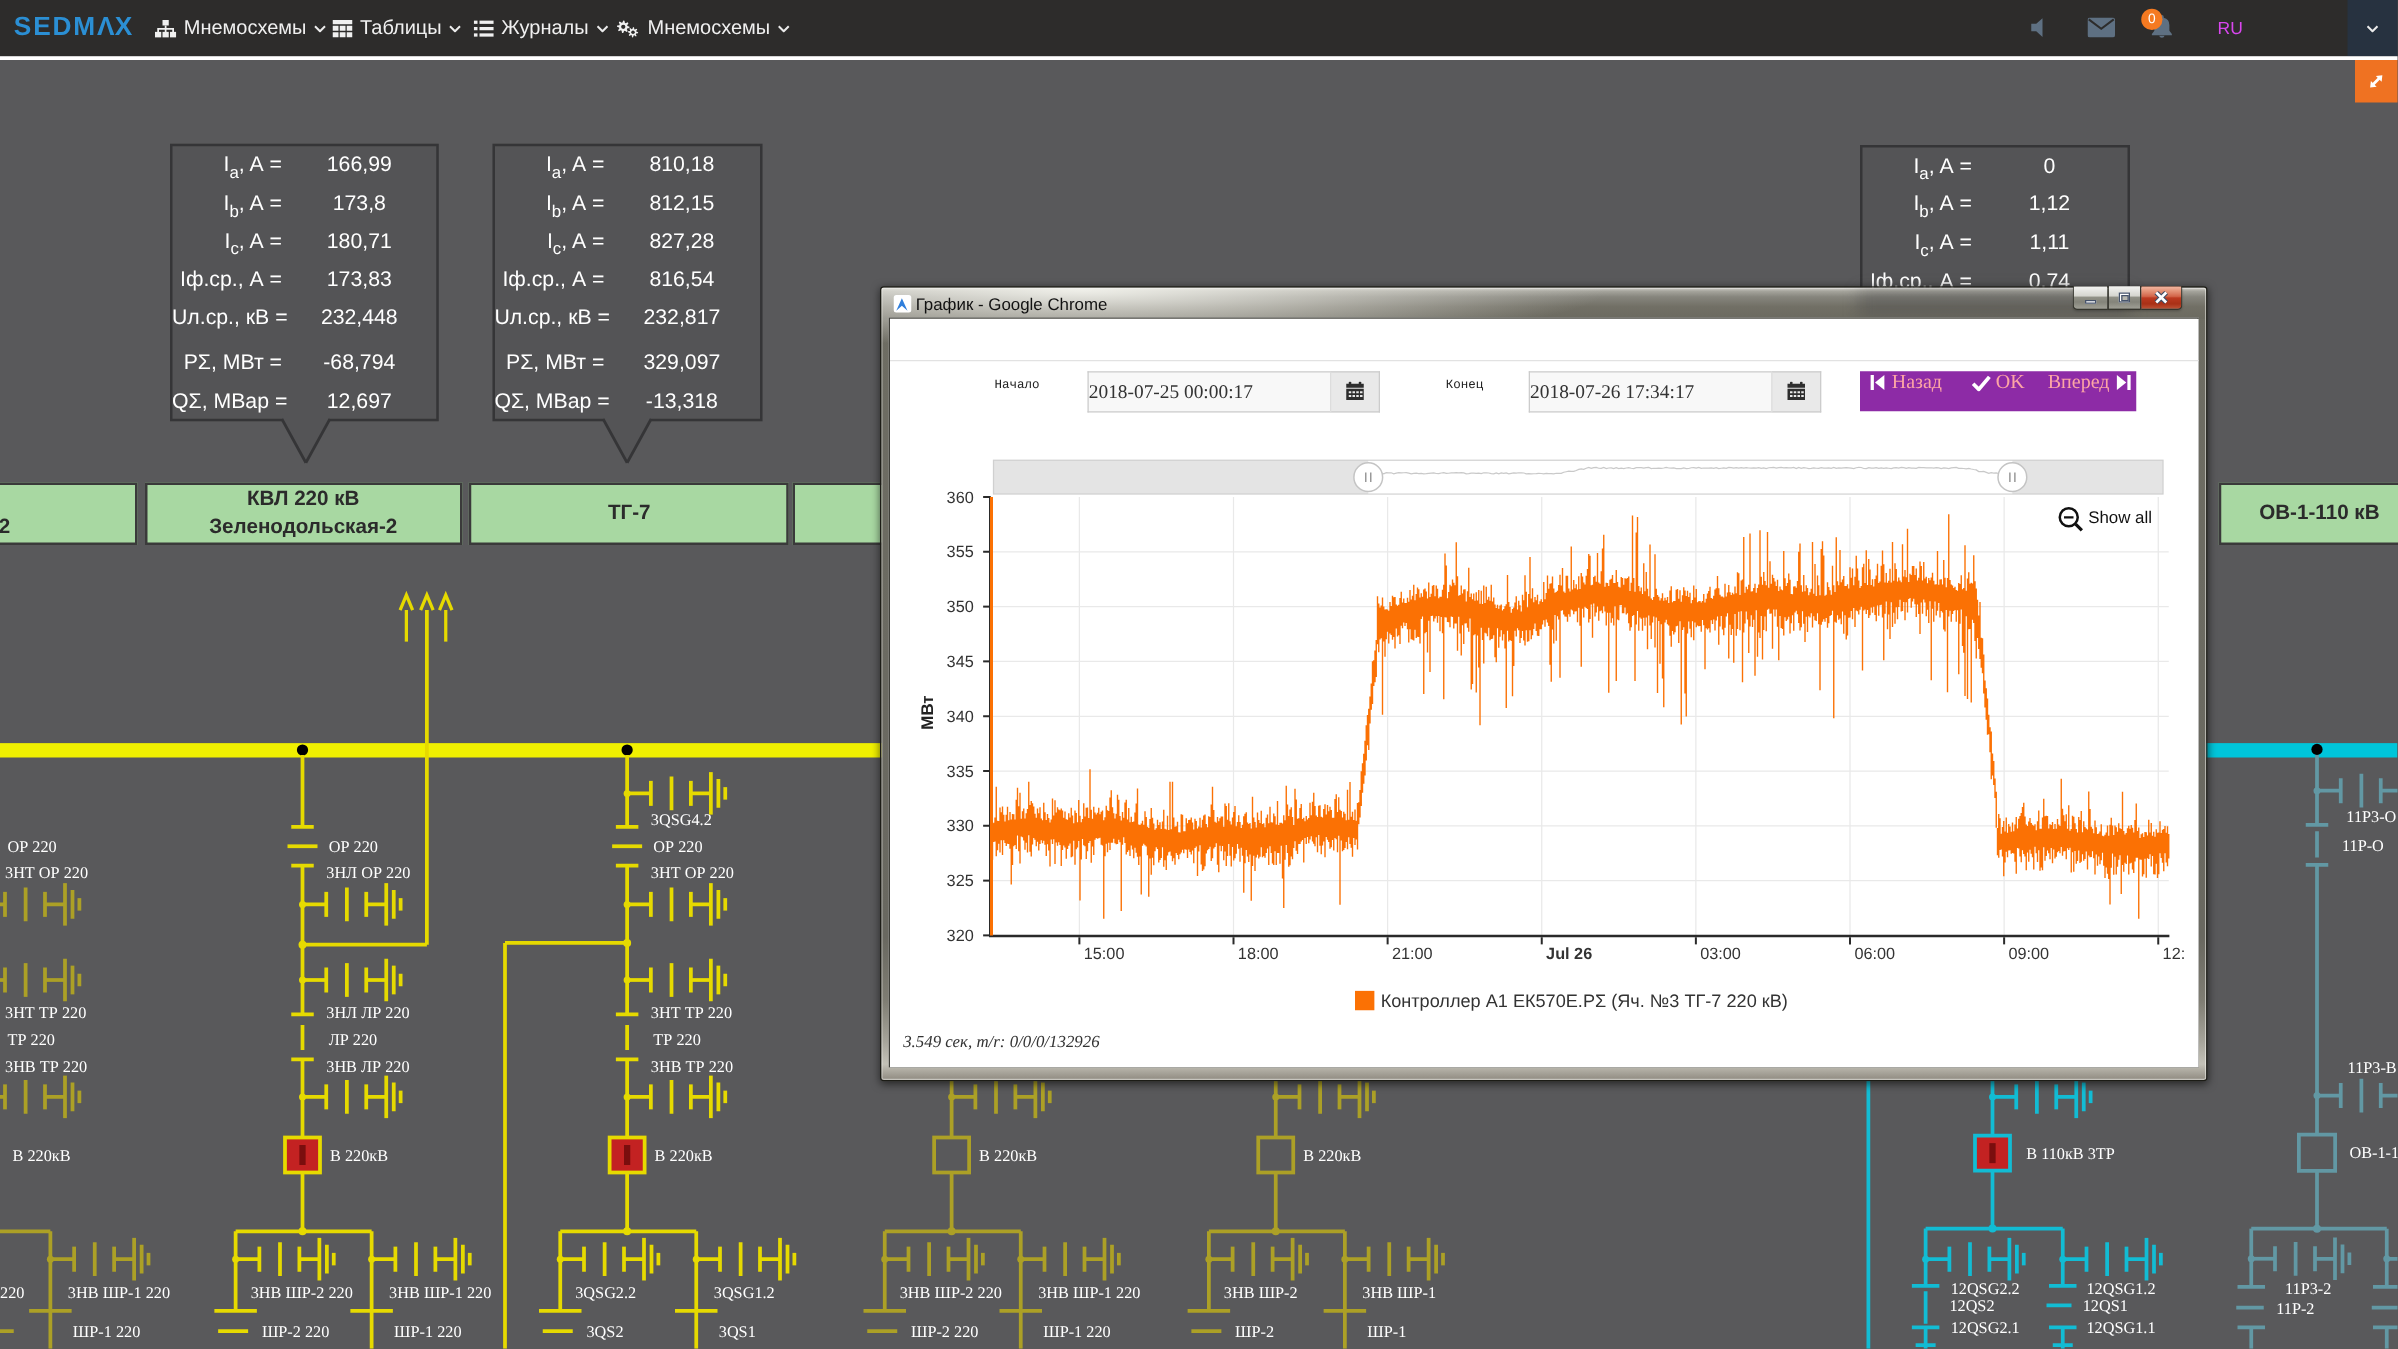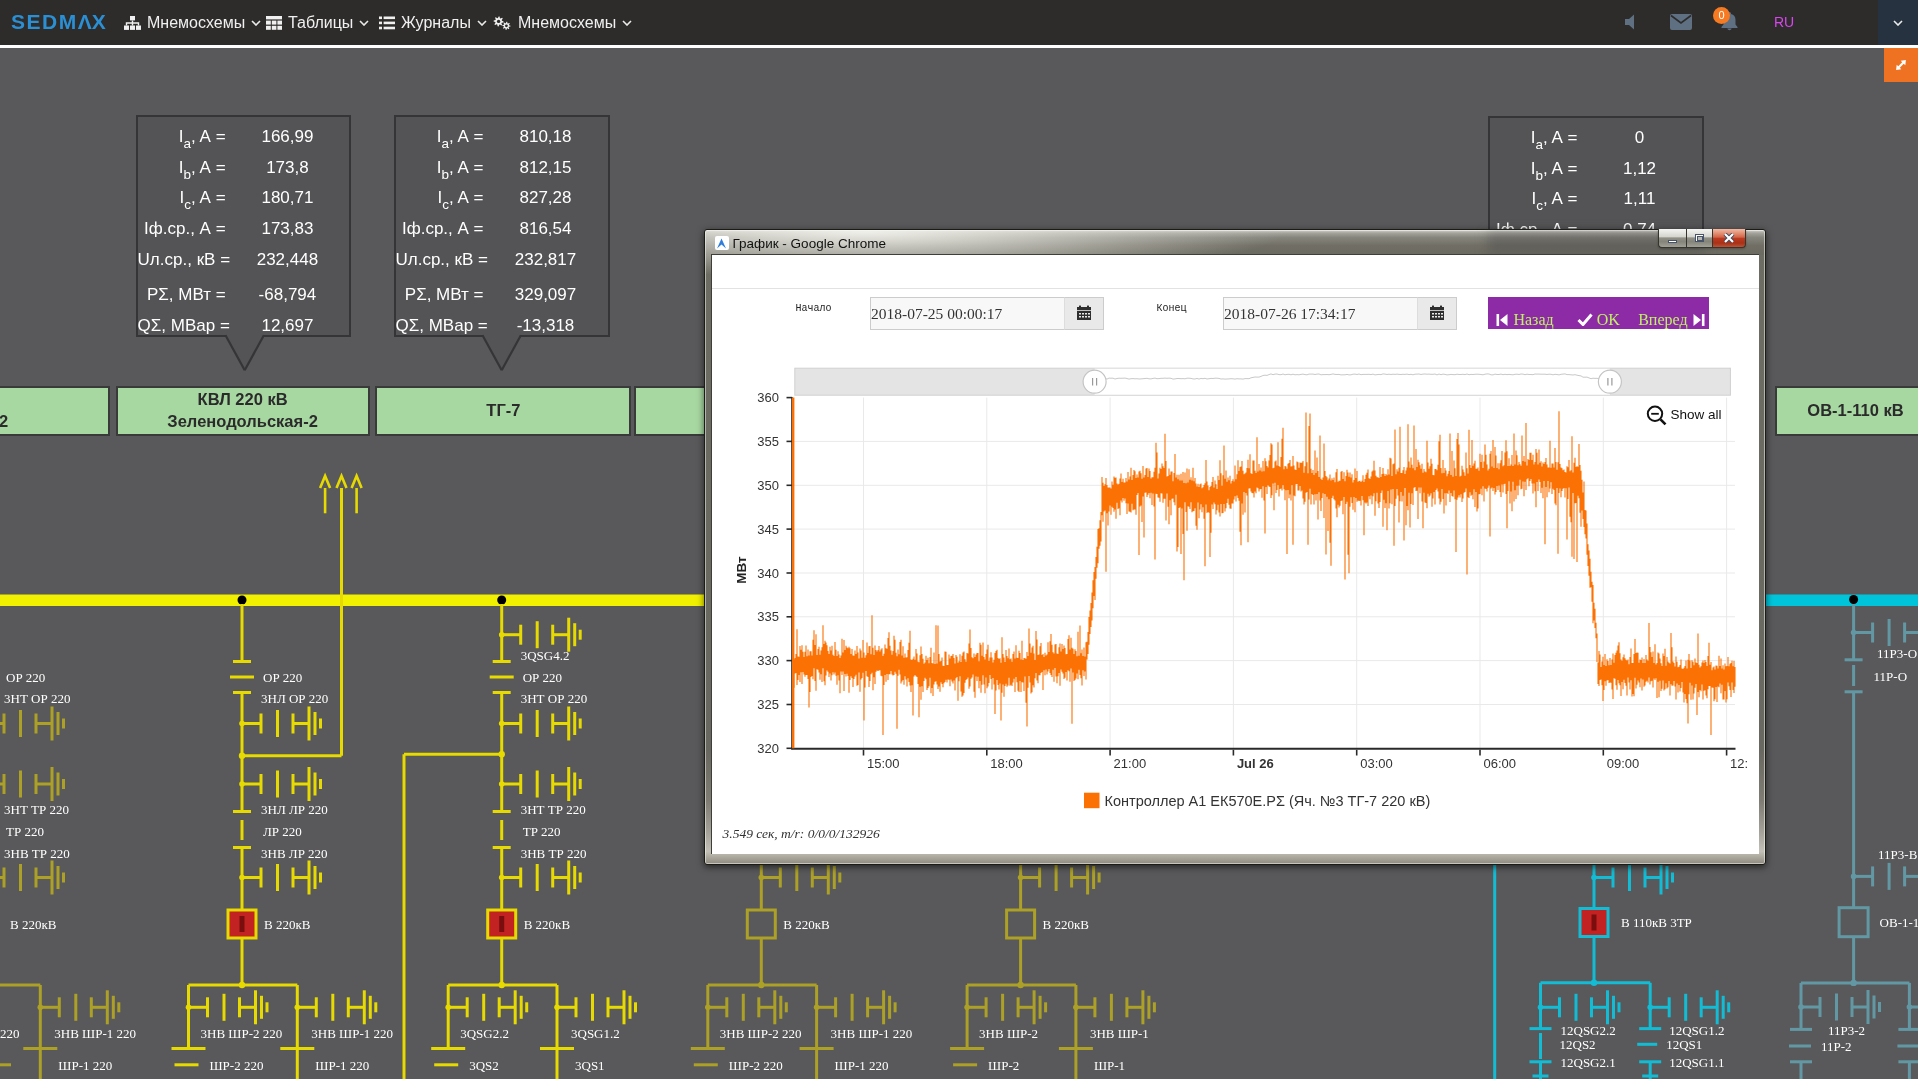--- a/index.html
+++ b/index.html
@@ -10,21 +10,21 @@
 .mi svg{display:block}
 .nico{position:absolute}
 .badge{position:absolute;left:1713px;top:7px;width:17px;height:17px;border-radius:50%;background:#f57a21;color:#fff;font-size:11px;text-align:center;line-height:17px;z-index:2}
 .ntx{position:absolute;top:14px;color:#d946ef;font-size:14px}
 .navy{position:absolute;left:1878px;top:0;width:40px;height:45px;background:#273240;display:flex;align-items:center;justify-content:center}
 .expand{position:absolute;left:1884px;top:47.5px;width:34px;height:34.5px;background:#ef7222;z-index:5;display:flex;align-items:center;justify-content:center}
 .dia{position:absolute;left:0;top:0;z-index:1}
 .gbar{position:absolute;top:386px;height:50px;background:#a8d8a2;border:2px solid #3a3a3a;z-index:2;display:flex;align-items:center;justify-content:center}
 .gt{font-size:16.5px;font-weight:bold;color:#2b2b2b;text-align:center;line-height:1.33}
 .tip{position:absolute;background:#545456;border:2.2px solid #353537;z-index:3;padding-top:5px;color:#fff}
-.tr{height:30.6px;display:flex;align-items:center;font-size:17px}
+.tr{height:30.6px;display:flex;align-items:flex-start;font-size:17px}
 .tl{width:88px;text-align:right;white-space:nowrap}
 .tl sub{font-size:13.5px;vertical-align:-5.5px;line-height:0}
 .tv{flex:1;text-align:center;white-space:nowrap}
 .lay{position:absolute;left:0;top:0;z-index:3;pointer-events:none}
 .win{position:absolute;left:703.5px;top:228.5px;width:1062px;height:636px;z-index:10;
  background:
  radial-gradient(ellipse 420px 46px at 160px 2px, rgba(242,242,236,.95) 0%, rgba(228,227,220,.55) 50%, rgba(200,200,192,0) 100%) no-repeat,
  linear-gradient(180deg,#d4d3ce 0%,#a5a49c 12%,#86857d 30%,#716f65 62%,#6b6a60 100%) 0 0/100% 25px no-repeat,
  linear-gradient(180deg,#6e6d63 0%,#696860 82%,#7f7d73 90%,#a5a399 95%,#c3c1b7 98%,#8f8a80 100%);
  border:1.4px solid #1c1c16;border-radius:3px;
@@ -46,21 +46,21 @@
 .chart{position:absolute;left:0;top:0}
 .urlrow{position:absolute;left:0;top:0;width:1046.5px;height:33.5px;background:#fff;border-bottom:1px solid #e0e0e0;display:flex;align-items:center}
 .info{margin-left:7px}
 .urlrow span{font-size:15.5px}
 .u1{color:#1b1b1b;margin-left:9px}
 .u2{color:#8d939a}
 .lab{position:absolute;top:48px;font-size:10px;color:#222;font-family:Liberation Mono, monospace}
 .inp{position:absolute;top:42px;width:234px;height:33px;display:flex}
 .inp span{display:block;width:194px;height:33px;background:#f8f8f8;border:1px solid #ccc;border-right:none;font-family:"Liberation Serif",serif;font-size:15.5px;color:#333;line-height:31px}
 .cal{width:40px;height:33px;background:#e9e9e9;border:1px solid #ccc;border-left:1px solid #ddd;display:flex;align-items:center;justify-content:center}
-.pbar{position:absolute;left:776.2px;top:42.6px;width:221px;height:31.8px;background:#8d2ba6;display:flex;align-items:flex-end;color:#bef264;font-family:"Liberation Serif",serif;font-size:16px}
+.pbar{position:absolute;left:776.2px;top:42.6px;width:221px;height:31.8px;background:#8d2ba6;display:flex;align-items:flex-start;color:#fca5a5;font-family:"Liberation Serif",serif;font-size:16px}
 .pb{flex:1;display:flex;align-items:center;justify-content:center;gap:4px}
 </style></head>
 <body>
 <svg class="dia" width="1918" height="1079" viewBox="0 0 1918 1079">
 <rect x="0" y="594.5" width="1300" height="11.5" fill="#f0f000"></rect>
 <rect x="1300" y="594.5" width="618" height="11.5" fill="#00c5da"></rect>
 <line x1="-15" y1="604" x2="-15" y2="661.5" stroke="#aca026" stroke-width="3"></line>
 <line x1="-24.0" y1="661.5" x2="-6.0" y2="661.5" stroke="#aca026" stroke-width="3"></line>
 <line x1="-27.0" y1="677" x2="-3.0" y2="677" stroke="#aca026" stroke-width="3"></line>
 <text x="6" y="681.5" font-size="13" fill="#ffffff" text-anchor="start" font-weight="normal" font-family="Liberation Serif, serif">ОР 220</text>

